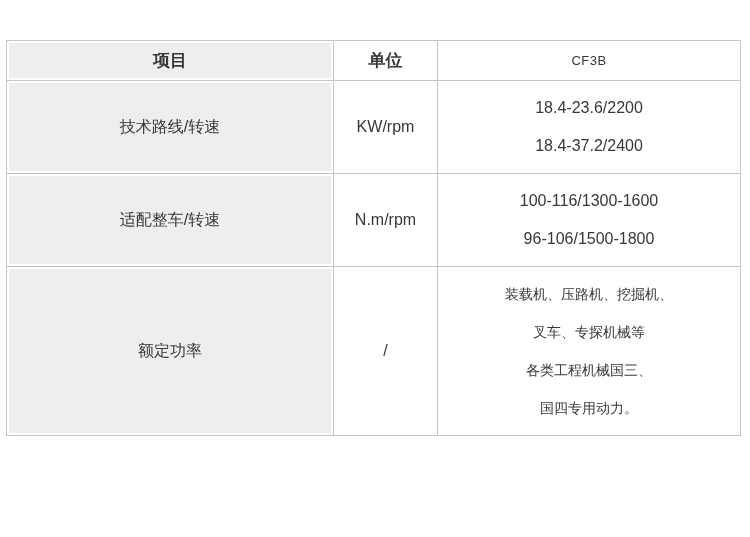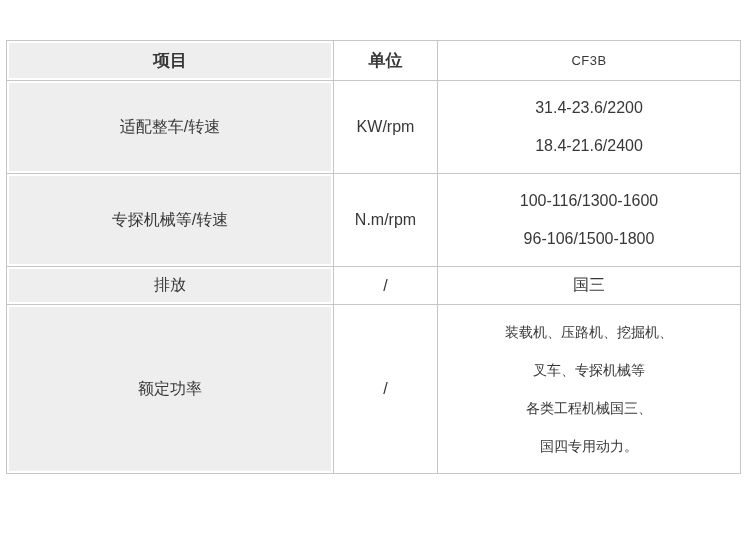--- a/index.html
+++ b/index.html
@@ -80,39 +80,34 @@
     </colgroup>
     <thead>
       <tr class="r-head">
         <th class="item-cell">项目</th>
         <th>单位</th>
         <th class="model-col">CF3B</th>
       </tr>
     </thead>
     <tbody>
       <tr class="r-power">
-        <td class="item-cell">适配整车/转速</td>
+        <td class="item-cell">技术路线/转速</td>
         <td>KW/rpm</td>
         <td>
-          <div class="vline">31.4-23.6/2200</div>
-          <div class="vline">18.4-21.6/2400</div>
+          <div class="vline">18.4-23.6/2200</div>
+          <div class="vline">18.4-37.2/2400</div>
         </td>
       </tr>
       <tr class="r-torque">
-        <td class="item-cell">专探机械等/转速</td>
+        <td class="item-cell">适配整车/转速</td>
         <td>N.m/rpm</td>
         <td>
           <div class="vline">100-116/1300-1600</div>
           <div class="vline">96-106/1500-1800</div>
         </td>
-      </tr>
-      <tr class="r-emis">
-        <td class="item-cell">排放</td>
-        <td>/</td>
-        <td>国三</td>
       </tr>
       <tr class="r-fit">
         <td class="item-cell">额定功率</td>
         <td>/</td>
         <td>
           <div class="vline-tall">装载机、压路机、挖掘机、</div>
           <div class="vline-tall">叉车、专探机械等</div>
           <div class="vline-tall">各类工程机械国三、</div>
           <div class="vline-tall">国四专用动力。</div>
         </td>

